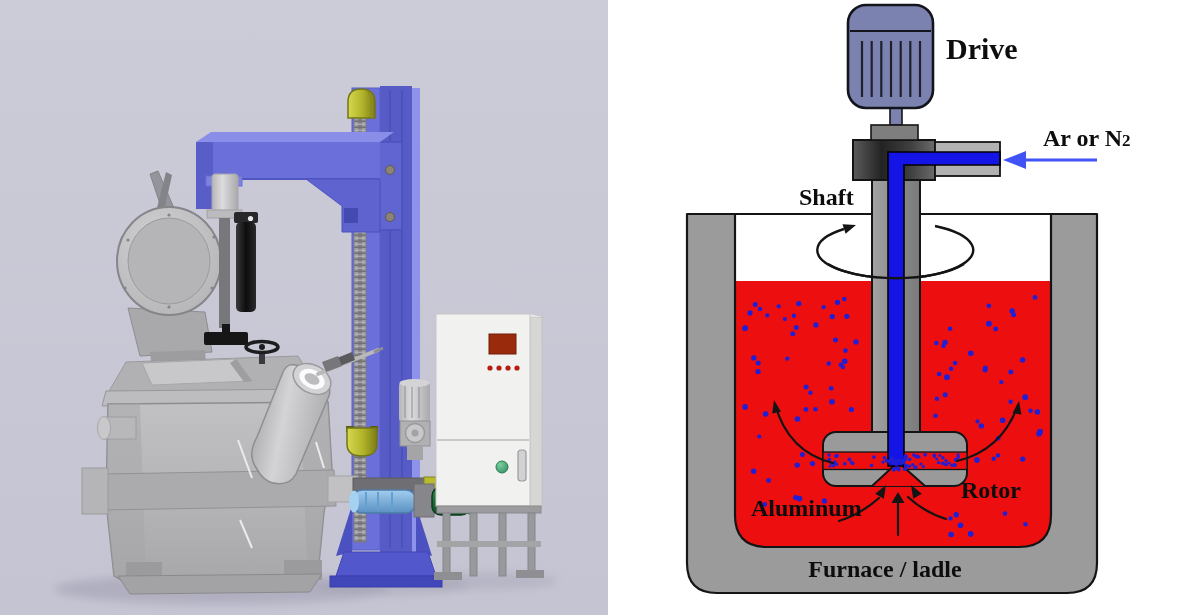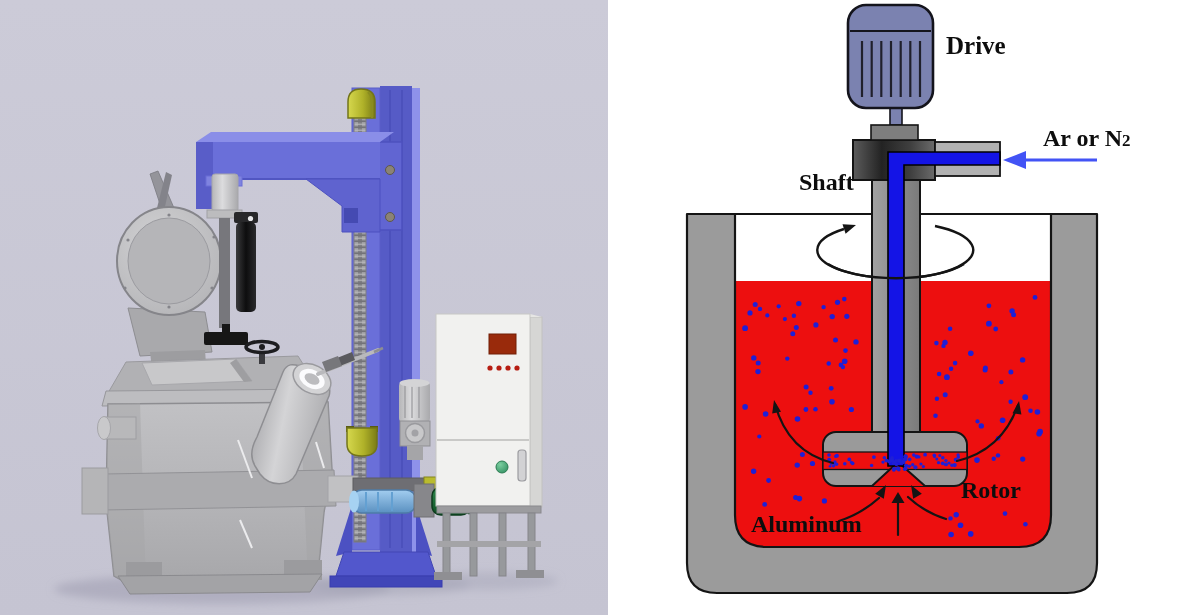--- a/index.html
+++ b/index.html
@@ -3,21 +3,21 @@
 <meta charset="utf-8">
 <style>
   html,body{margin:0;padding:0;background:#ffffff;}
   #stage{position:relative;width:1200px;height:615px;overflow:hidden;background:#ffffff;
          font-family:"Liberation Serif",serif;}
   #left-render,#right-schematic{position:absolute;top:0;}
   #left-render{left:0;}
   #right-schematic{left:612px;}
   .slabel{position:absolute;font:700 24px "Liberation Serif",serif;color:var(--label-ink,#0d0d0d);
           white-space:nowrap;line-height:1.05;}
-  .slabel.drive{font-size:25px;}
+  .slabel.drive{font-size:30px;}
   .gas-sub{font-size:17px;}
   
   .melt{fill:var(--melt-red,#ed0f0f);}
   .bubble{fill:var(--bubble-blue,#1f1fd6);}
   .gas{fill:var(--gas-blue,#1414e6);stroke:#000;stroke-width:1.6;}
   .furn{fill:var(--furnace-gray,#9b9b9b);}
   .mblue{fill:var(--motor-blue,#7b82b0);}
   .inlet{stroke:var(--arrow-blue,#4253f5);}
   .inlet-head{fill:var(--arrow-blue,#4253f5);}
   .ink{stroke:#141414;fill:none;}
@@ -495,16 +495,17 @@
     </g>
 
     <g>
       <line class="inlet" x1="1097" y1="160" x2="1024" y2="160" stroke-width="3"></line>
       <polygon class="inlet-head" points="1003,160 1026,151 1026,169"></polygon>
     </g>
   </svg>
 
   <div class="slabel drive" style="left:946px;top:33px;">Drive</div>
   <div class="slabel" style="left:1043px;top:126px;"><span>Ar or N</span><span class="gas-sub">2</span></div>
-  <div class="slabel" style="left:799px;top:170px;">Shaft</div>
+  <div class="slabel" style="left:799px;top:185px;">Shaft</div>
   <div class="slabel" style="left:961px;top:478px;text-align:right;">Rotor</div>
-  <div class="slabel" style="left:751px;top:512px;">Aluminum</div>
+  <div class="slabel" style="left:751px;top:496px;">Aluminum</div>
+  <div class="slabel" style="left:779px;top:557px;width:212px;text-align:center;">Furnace / ladle</div>
 </div>
 
 </body></html>

